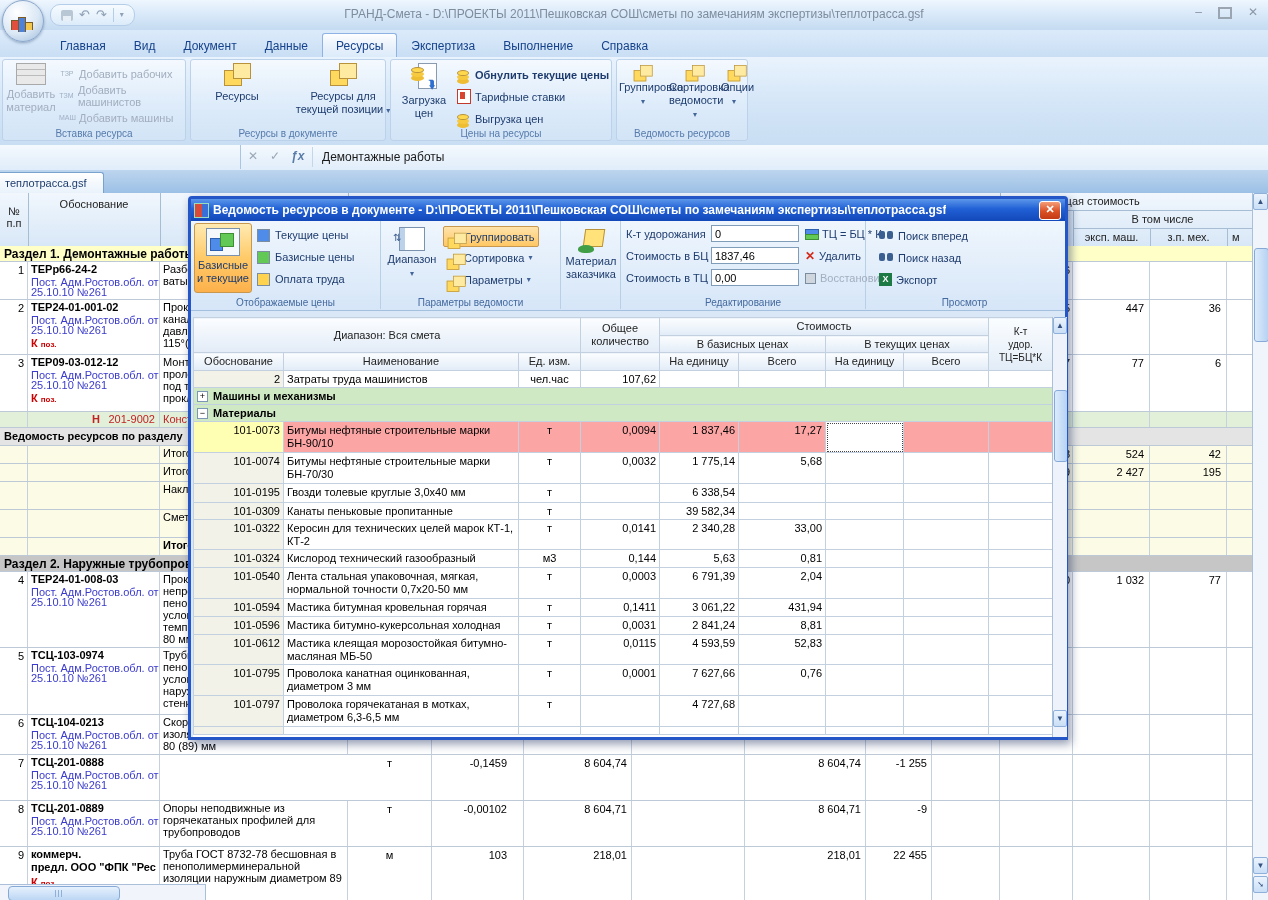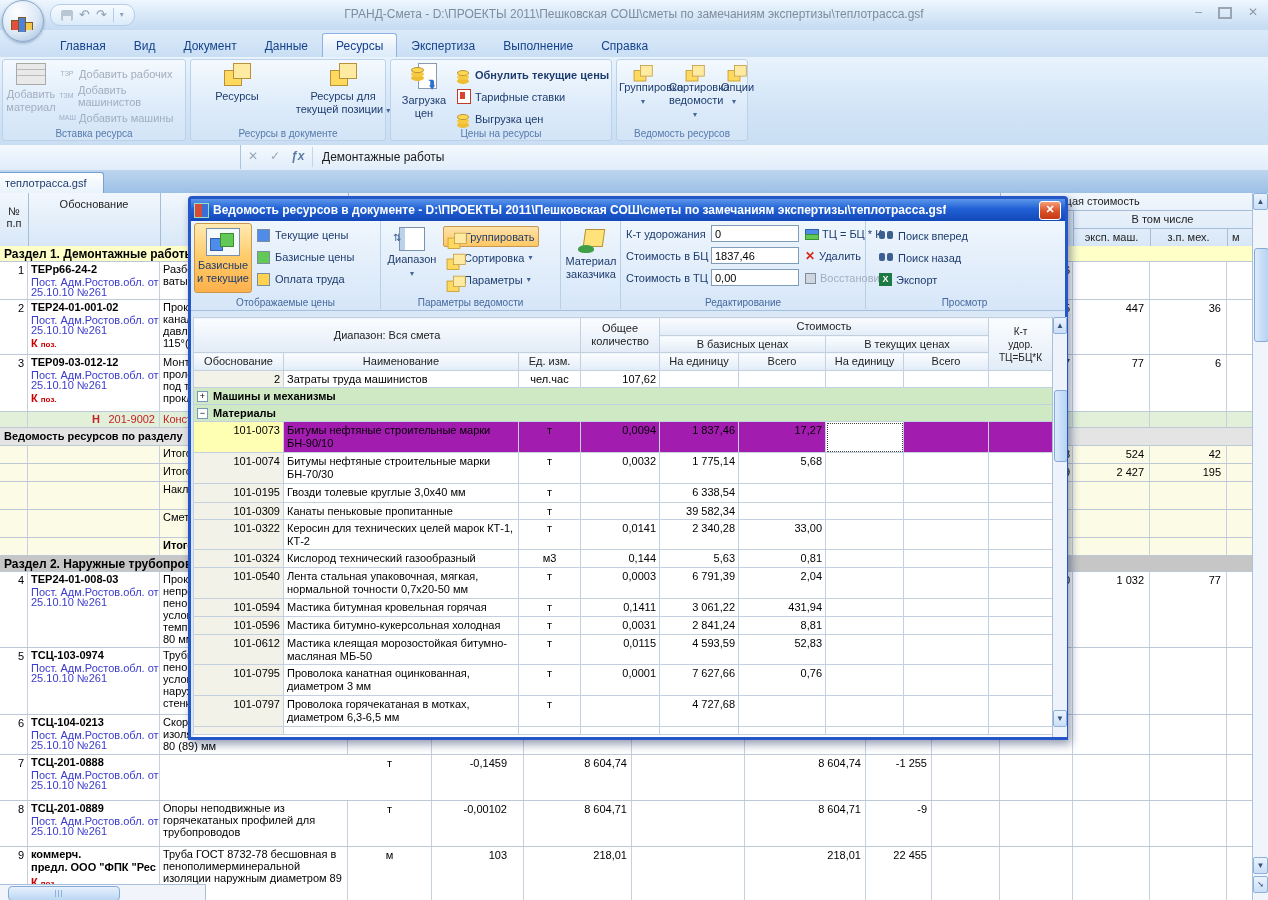--- a/index.html
+++ b/index.html
@@ -171,21 +171,21 @@
   .rt th,.rt td{border:1px solid #c2d0e0;font-size:11px;font-weight:normal;padding:0 3px;box-sizing:border-box;
        overflow:hidden;white-space:normal;}
   .rt thead th{background:linear-gradient(#fbfdff,#e2ecf7);color:#222;text-align:center;line-height:13px;}
   .rt td{line-height:13px;vertical-align:top;padding-top:2px;}
   .cc{background:#f2f2e9;text-align:right;}
   .num{text-align:right;}
   .ctr{text-align:center;}
   .grp td{background:#cfe9c4;font-weight:bold;border-left:1px solid #c2d0e0;}
   .pm{display:inline-block;width:9px;height:9px;border:1px solid #7c96b8;background:#fff;font-weight:normal;
       font-size:9px;line-height:8px;text-align:center;margin-right:5px;vertical-align:1px;}
-  .ysel td{background:#a21caf;}
+  .ysel td{background:#fca5a5;}
   .ysel td.cc{background:#ffffb4;}
   .fcell{background:#fff !important;outline:1px dotted #444;outline-offset:-2px;}
   .dvsb{position:absolute;left:859px;top:0;width:15px;height:420px;background:#eef3fb;border-left:1px solid #aac0da;box-sizing:border-box;}
 </style>
 </head>
 <body>
 
 <div id="stage">
 
   <div class="tbar">

